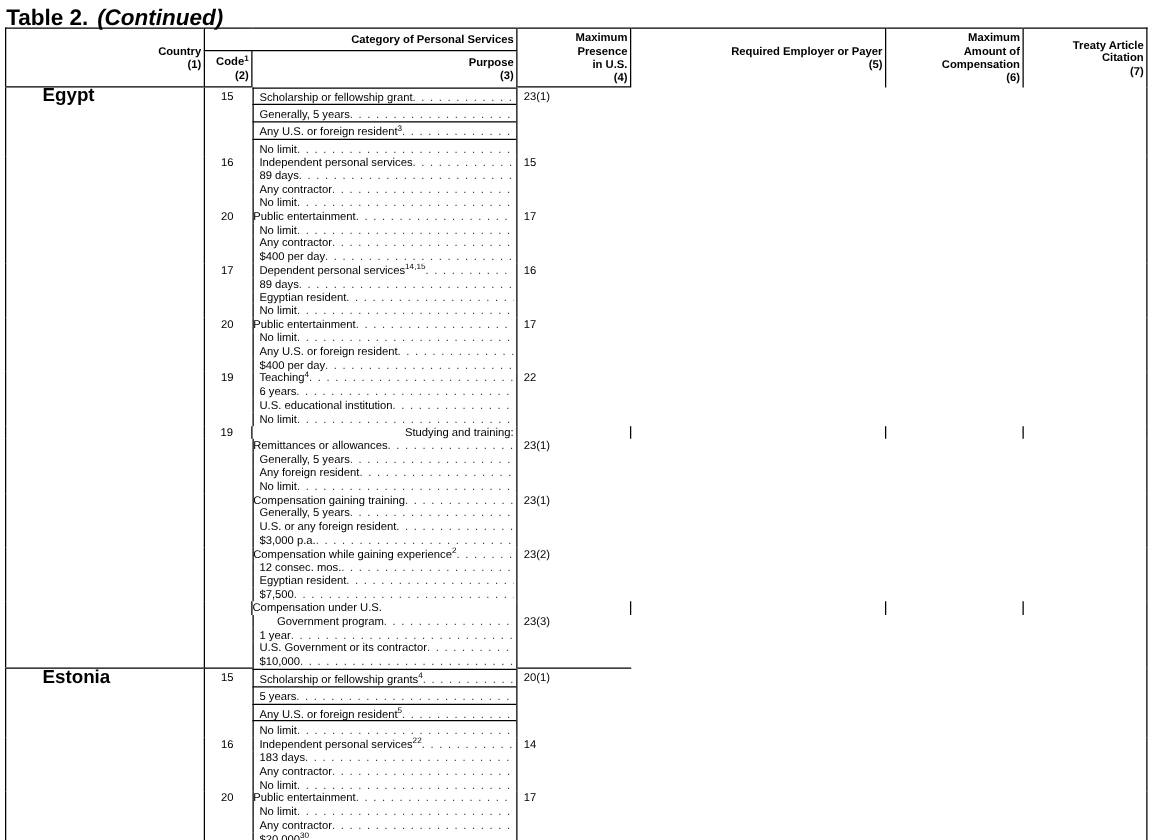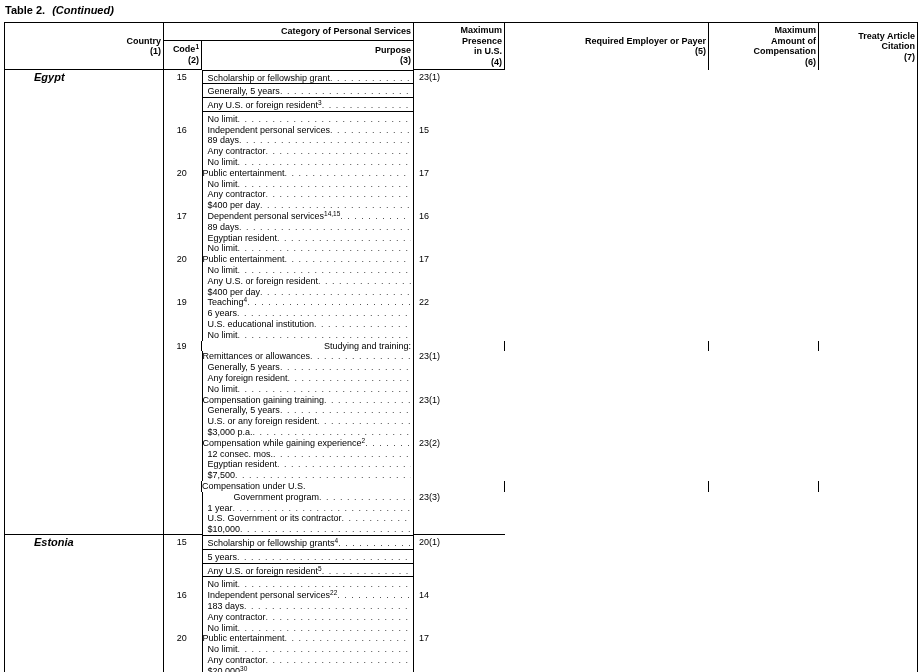--- a/index.html
+++ b/index.html
@@ -2,21 +2,21 @@
 <html><head>
 <meta charset="utf-8">
 <style>
   html,body{margin:0;padding:0;}
   body{
     width:920px;height:672px;overflow:hidden;background:#fff;color:#000;
     font-family:"Liberation Sans", sans-serif;
     -webkit-font-smoothing:antialiased;
   }
   .page{position:relative;padding:3px 3px 0 4px;}
-  .doc-title{font-size:11px;font-weight:bold;margin:1px 0 3px 1px;height:15px;}
+  .doc-title{font-size:18px;font-weight:bold;margin:1px 0 3px 1px;height:15px;}
   .doc-title .cont{font-style:italic;margin-left:7px;}
 
   table.treaty{
     border-collapse:collapse;table-layout:fixed;width:913px;
     border:1.5px solid #000;
   }
   col.c-country{width:159px;}
   col.c-code{width:38px;}
   col.c-purpose{width:212px;}
   col.c-presence{width:91px;}
@@ -31,25 +31,25 @@
   .bl{border-left:1px solid #000;}
   .bb{border-bottom:1px solid #000;}
 
   tbody td{
     font-size:9px;line-height:10.8px;vertical-align:top;
     padding:0 2px 0 0;white-space:nowrap;overflow:hidden;
   }
   tbody tr{height:10.8px;}
   tr.block-start td{border-top:1px solid #000;padding-top:2px;}
 
-  td.country-cell{font-weight:bold;font-size:11px;padding-left:29px;font-style:italic;}
+  td.country-cell{font-weight:bold;font-size:15px;padding-left:29px;}
   td.code{text-align:center;padding-left:0;}
   td.purpose.ind0{padding-left:5px;text-align:right;}
   td.purpose.ind1{}
-  td.purpose.ind2{padding-left:31px;}
+  td.purpose.ind2{padding-left:19px;}
   td.presence,td.payer,td.compensation,td.article{padding-left:5px;}
 
   .flex{display:flex;}
   .flex .txt{flex:0 0 auto;white-space:nowrap;}
   .flex .dots{flex:1 1 auto;overflow:hidden;white-space:nowrap;color:#333;}
   .dots::before{
     content:" .  .  .  .  .  .  .  .  .  .  .  .  .  .  .  .  .  .  .  .  .  .  .  .  .  .  .  .  .  .  .  .  .  .  .  .";
     letter-spacing:1px;
   }
   sup{font-size:6.5px;line-height:0;vertical-align:3.5px;letter-spacing:0;}

